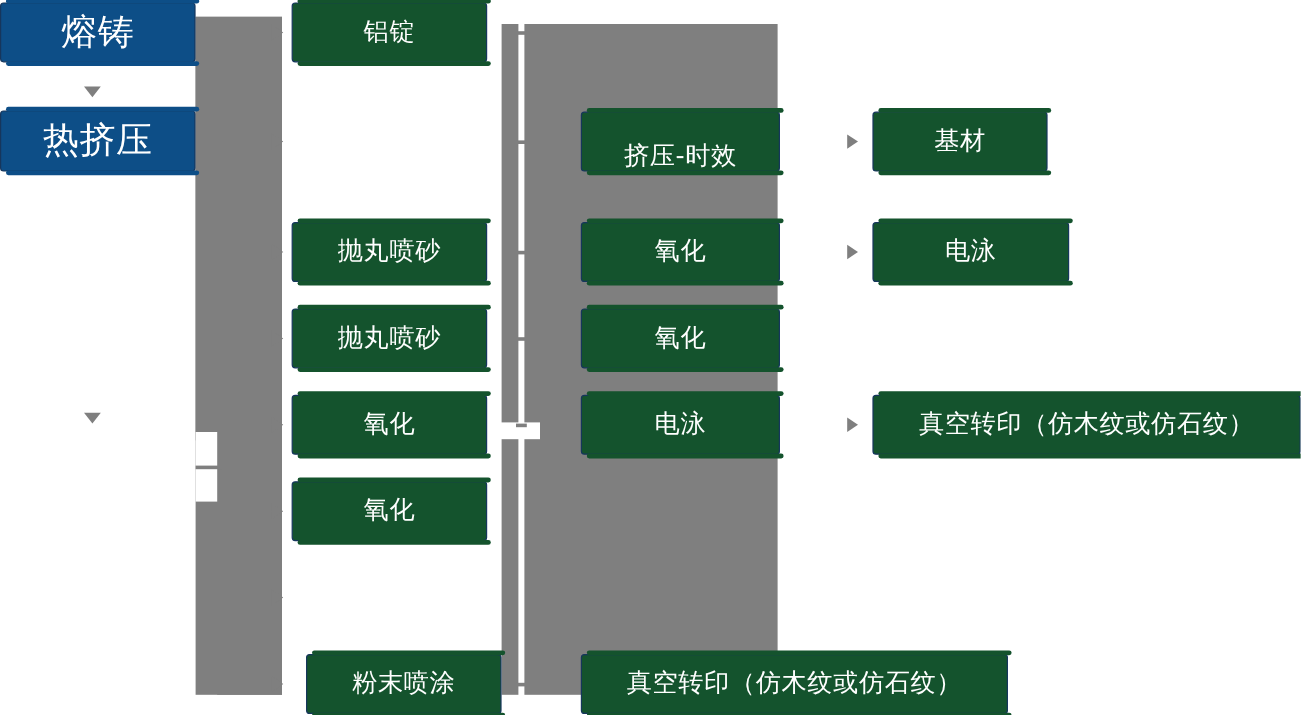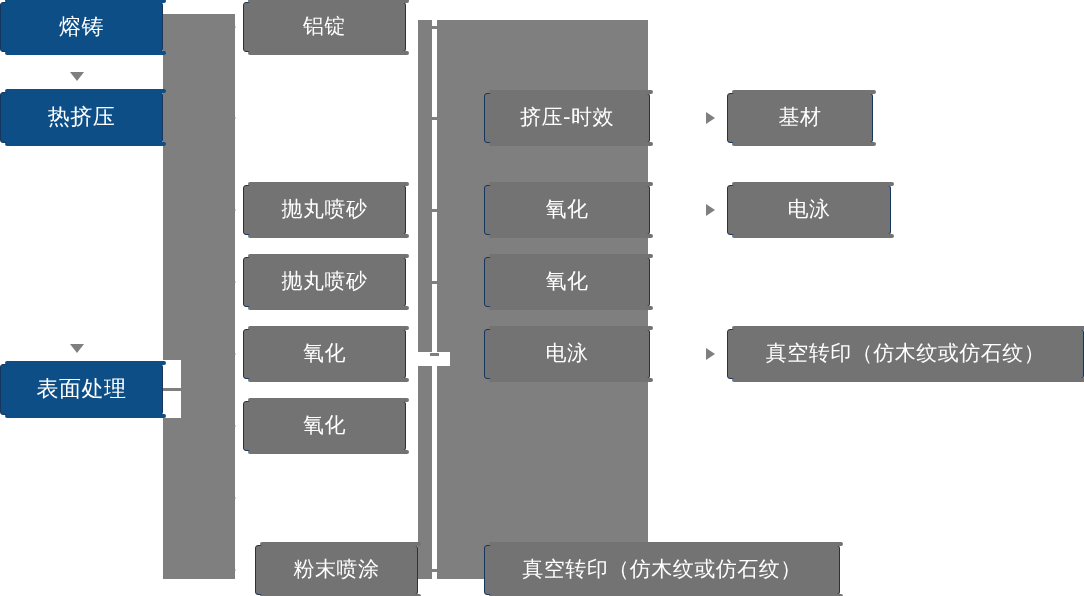--- a/index.html
+++ b/index.html
@@ -46,23 +46,23 @@
   .node::after{
     content:"";
     position:absolute;
     left:4px;right:-4px;bottom:-4px;height:4px;
     background:inherit;
     border-radius:2px;
     z-index:-1;
   }
 
   .node.dark{background:#0d4e87;}
-  .node.light{background:#737373;}
+  .node.light{background:#14532d;}
 
-  .fs-lg{font-size:22px;}
+  .fs-lg{font-size:30px;}
   .fs-md{font-size:21px;}
 
   
   .gray{
     position:absolute;
     background:#7f7f7f;
     z-index:1;
   }
   .arrow{
     position:absolute;
@@ -139,44 +139,41 @@
   <div class="arrow-dk" style="left:706px;top:112px;"></div>
   <div class="arrow-dk" style="left:706px;top:204px;"></div>
   <div class="arrow-dk" style="left:706px;top:348px;"></div>
 
   <div class="node dark fs-lg" style="left:0px;top:2px;width:163px;height:50px;">
     <span class="txt">熔铸</span>
   </div>
   <div class="node dark fs-lg" style="left:0px;top:92px;width:163px;height:51px;">
     <span class="txt">热挤压</span>
   </div>
-  <div class="node dark fs-lg" style="left:0px;top:364px;width:163px;height:51px;">
-    <span class="txt">表面处理</span>
-  </div>
 
   <div class="node light fs-md" style="left:243px;top:2px;width:163px;height:50px;">
     <span class="txt">铝锭</span>
   </div>
   <div class="node light fs-md" style="left:243px;top:185px;width:163px;height:50px;">
     <span class="txt">抛丸喷砂</span>
   </div>
   <div class="node light fs-md" style="left:243px;top:257px;width:163px;height:50px;">
     <span class="txt">抛丸喷砂</span>
   </div>
   <div class="node light fs-md" style="left:243px;top:329px;width:163px;height:50px;">
     <span class="txt">氧化</span>
   </div>
   <div class="node light fs-md" style="left:243px;top:401px;width:163px;height:50px;">
     <span class="txt">氧化</span>
   </div>
   <div class="node light fs-md" style="left:243px;top:545px;width:163px;height:50px;margin-left:12px;">
     <span class="txt">粉末喷涂</span>
   </div>
 
-  <div class="node light fs-md" style="left:484px;top:93px;width:166px;height:50px;">
+  <div class="node light fs-md" style="left:484px;top:93px;width:166px;height:50px;align-items:flex-end;">
     <span class="txt">挤压-时效</span>
   </div>
   <div class="node light fs-md" style="left:484px;top:185px;width:166px;height:50px;">
     <span class="txt">氧化</span>
   </div>
   <div class="node light fs-md" style="left:484px;top:257px;width:166px;height:50px;">
     <span class="txt">氧化</span>
   </div>
   <div class="node light fs-md" style="left:484px;top:329px;width:166px;height:50px;">
     <span class="txt">电泳</span>

